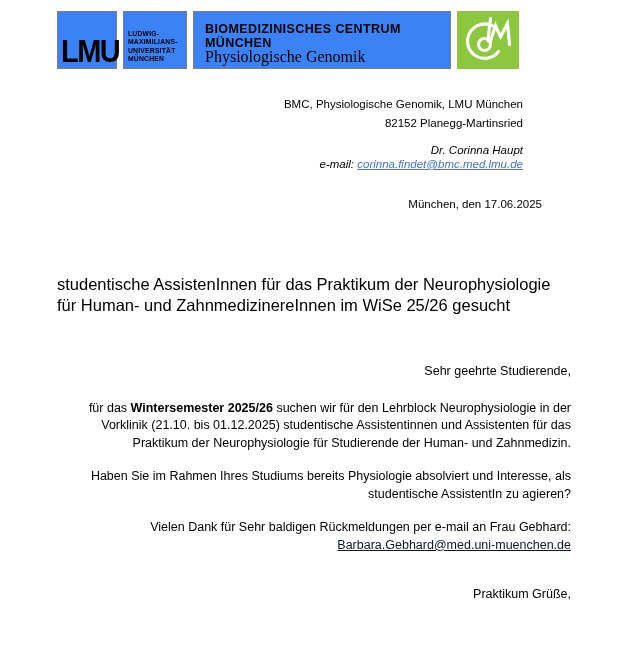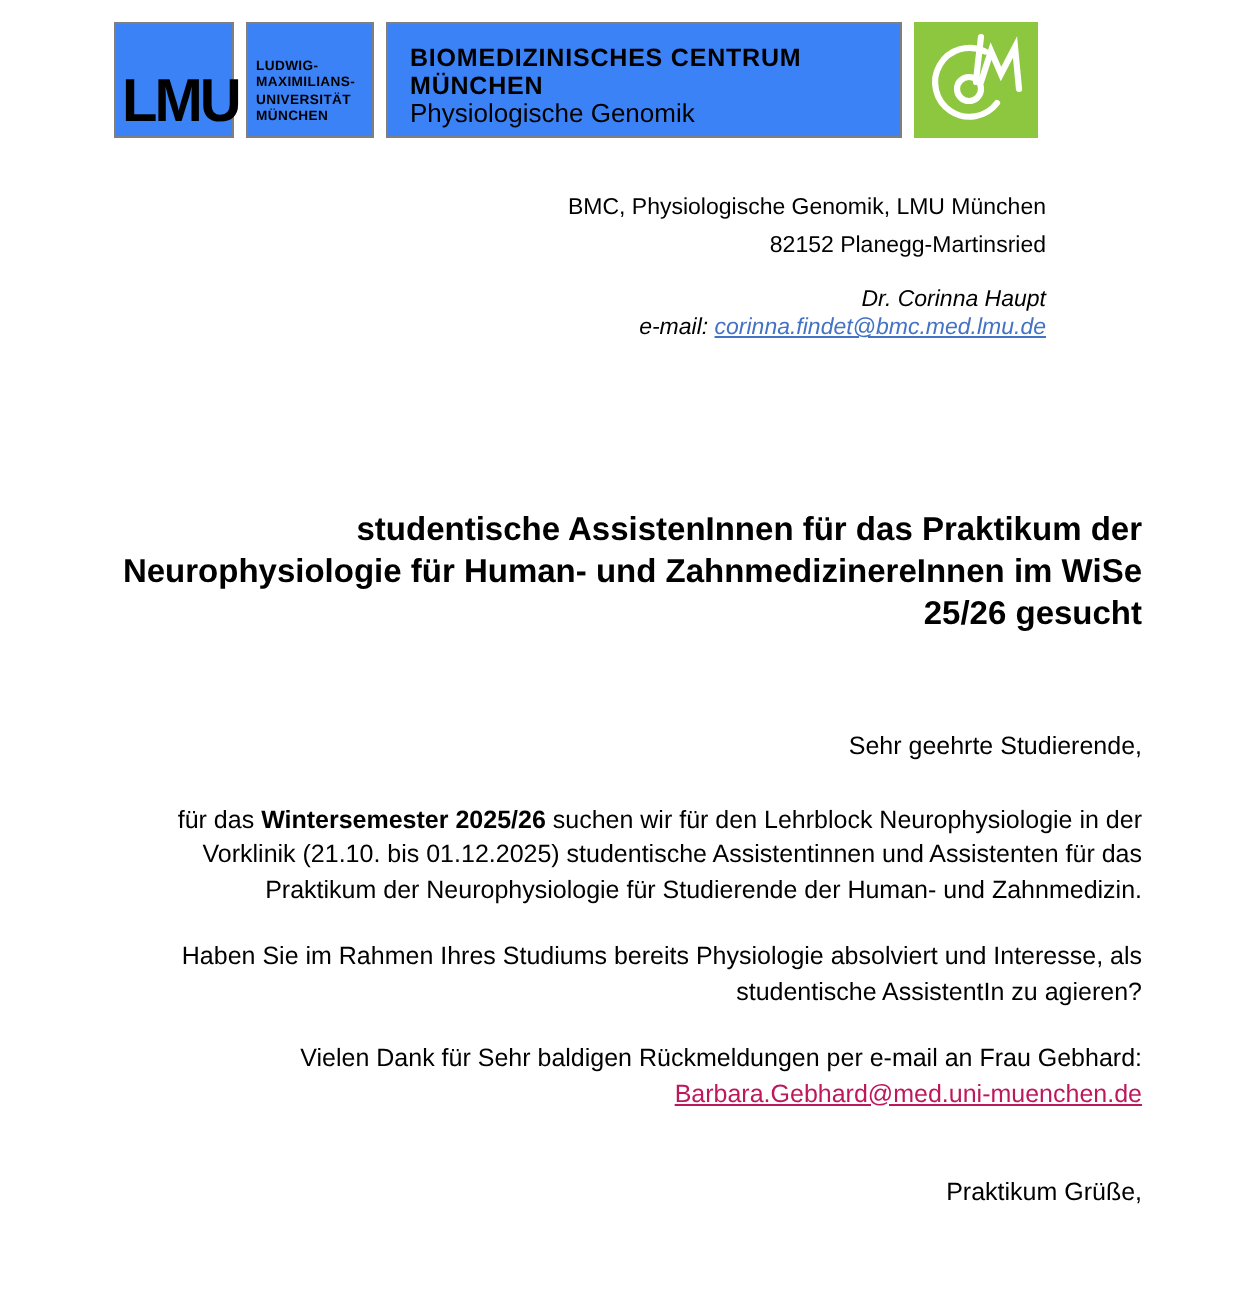--- a/index.html
+++ b/index.html
@@ -27,39 +27,39 @@
     letter-spacing:-1.5px; padding:0 0 3px 3px;
     transform:scaleY(1.05); transform-origin:bottom left;
   }
   .uni-box { width:64px; padding:2px 2px 4px 4px; }
   .uni-box span {
     display:block; font-weight:bold; font-size:6.8px; line-height:8.6px;
     letter-spacing:0.2px;
   }
   .bmc-box { width:258px; padding:0 0 5px 11px; }
   .bmc-title { font-weight:bold; font-size:12.5px; letter-spacing:0.4px; line-height:14px; }
-  .bmc-subtitle { font-size:13px; line-height:13px; }
+  .bmc-subtitle { font-size:16px; line-height:13px;font-family:Liberation Serif, serif; }
   .bmc-logo-box { width:62px; height:58px; flex:none; }
   .bmc-logo-box svg { display:block; }
 
   
   .address { width:466px; text-align:right; margin-top:28px; font-size:11.5px; line-height:14px; }
   .address .line3 { margin-top:5px; }
   .address .contact-name { margin-top:13px; font-style:italic; }
   .address .email-line { font-style:italic; }
   a.mail-link-1 { color:#4472C4; text-decoration:underline; }
-  a.mail-link-2 { color:#be185d; text-decoration:underline; }
+  a.mail-link-2 { color:#0f172a; text-decoration:underline; }
 
   
   .dateline { margin-top:27px; text-align:right; padding-right:29px; font-size:11.5px; }
 
   
   .subject {
-    margin:84px 0 0 0; text-align:right;
-    font-size:16.5px; font-weight:bold; line-height:21px;
+    margin:64px 0 0 0; text-align:left;
+    font-size:16.5px; font-weight:normal; line-height:21px;
   }
 
   
   .letter-body { margin-top:47px; font-size:12.5px; line-height:17.5px; }
   .letter-body p { margin:0;text-align:right; }
   .p-salutation { margin-bottom:0; }
   .p-main { margin-top:19px !important; text-align:justify; }
   .p-location { margin-top:16px !important; }
   .p-question { margin-top:16px !important; }
   .p-thanks { margin-top:16px !important; }
@@ -99,20 +99,21 @@
     </div>
   </header>
 
   <div class="address">
     <div>BMC, Physiologische Genomik, LMU München</div>
     <div class="line3">82152 Planegg-Martinsried</div>
     <div class="contact-name">Dr. Corinna Haupt</div>
     <div class="email-line"><span>e-mail: </span><a href="#" class="mail-link-1">corinna.findet@bmc.med.lmu.de</a></div>
   </div>
 
+  <div class="dateline">München, den 17.06.2025</div>
 
   <h1 class="subject">studentische AssistenInnen für das Praktikum der Neurophysiologie für Human- und ZahnmedizinereInnen im WiSe 25/26 gesucht</h1>
 
   <div class="letter-body">
     <p class="p-salutation">Sehr geehrte Studierende,</p>
     <p class="p-main"><span>für das </span><span class="bold">Wintersemester 2025/26</span><span> suchen wir für den Lehrblock Neurophysiologie in der Vorklinik (21.10. bis 01.12.2025) studentische Assistentinnen und Assistenten für das Praktikum der Neurophysiologie für Studierende der Human- und Zahnmedizin.</span></p>
     <p class="p-question">Haben Sie im Rahmen Ihres Studiums bereits Physiologie absolviert und Interesse, als studentische AssistentIn zu agieren?</p>
     <p class="p-thanks">Vielen Dank für Sehr baldigen Rückmeldungen per e-mail an Frau Gebhard:</p>
     <p><a href="#" class="mail-link-2">Barbara.Gebhard@med.uni-muenchen.de</a></p>
     <p class="p-closing">Praktikum Grüße,</p>

